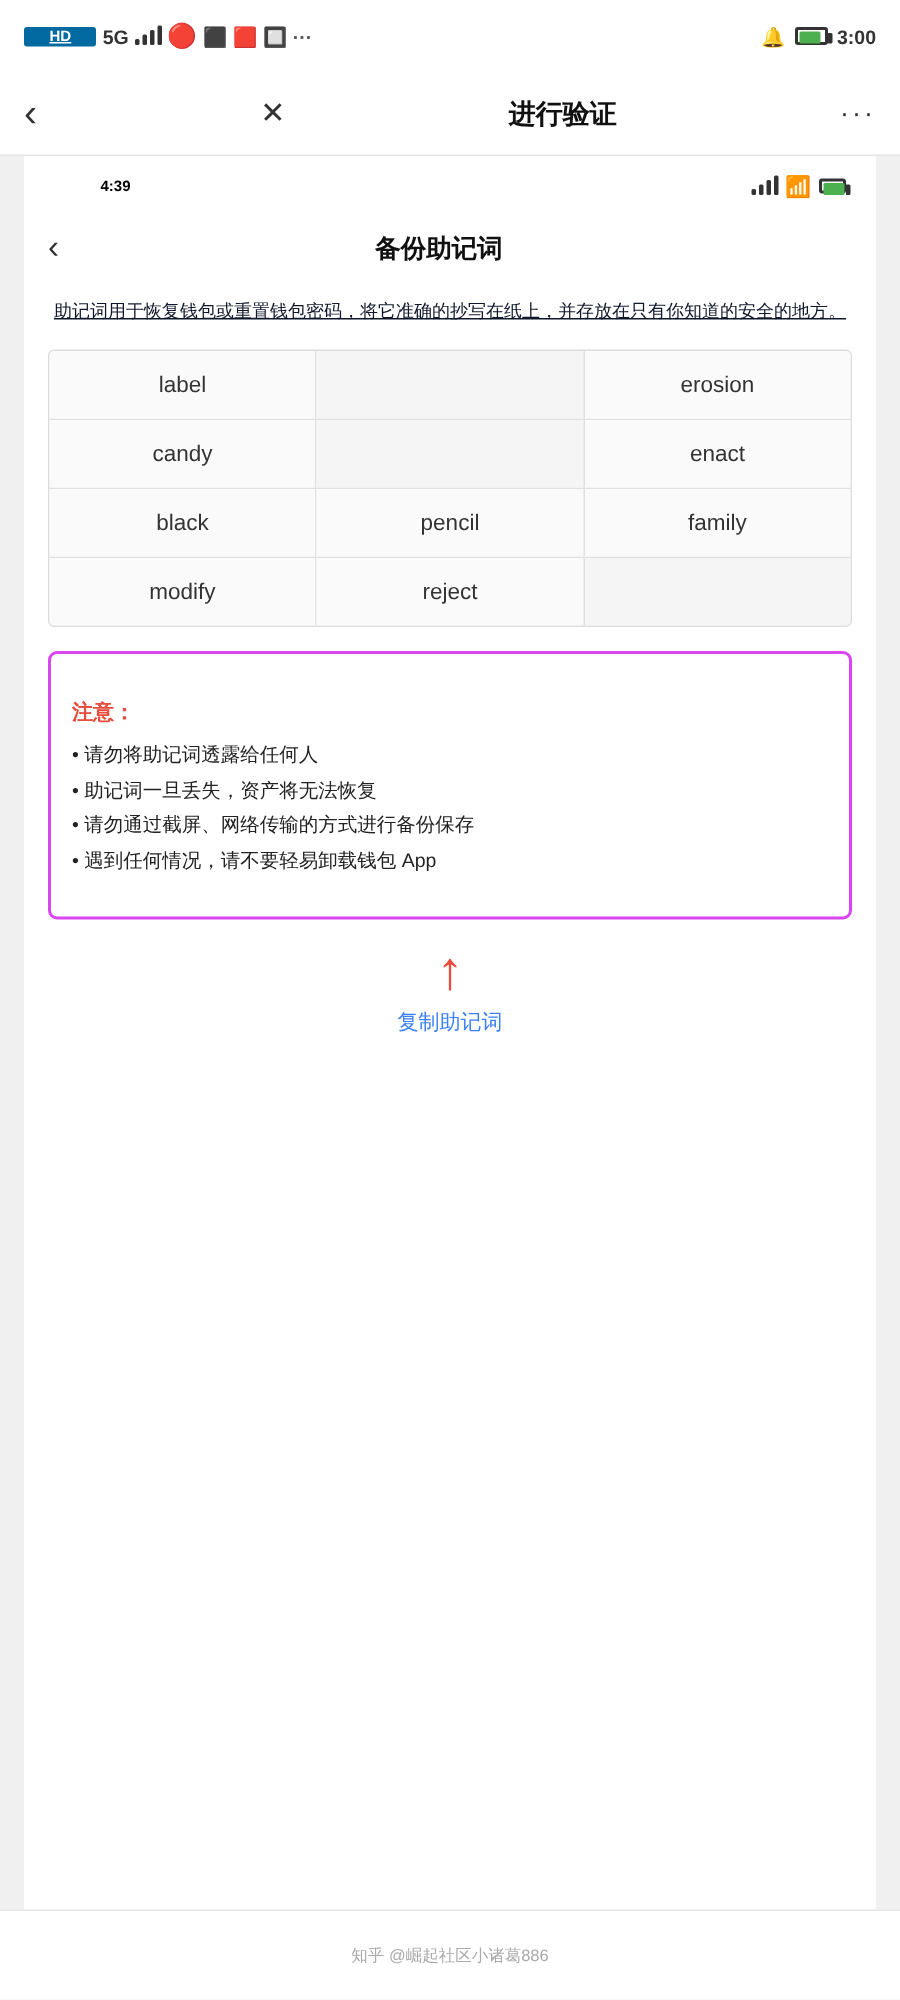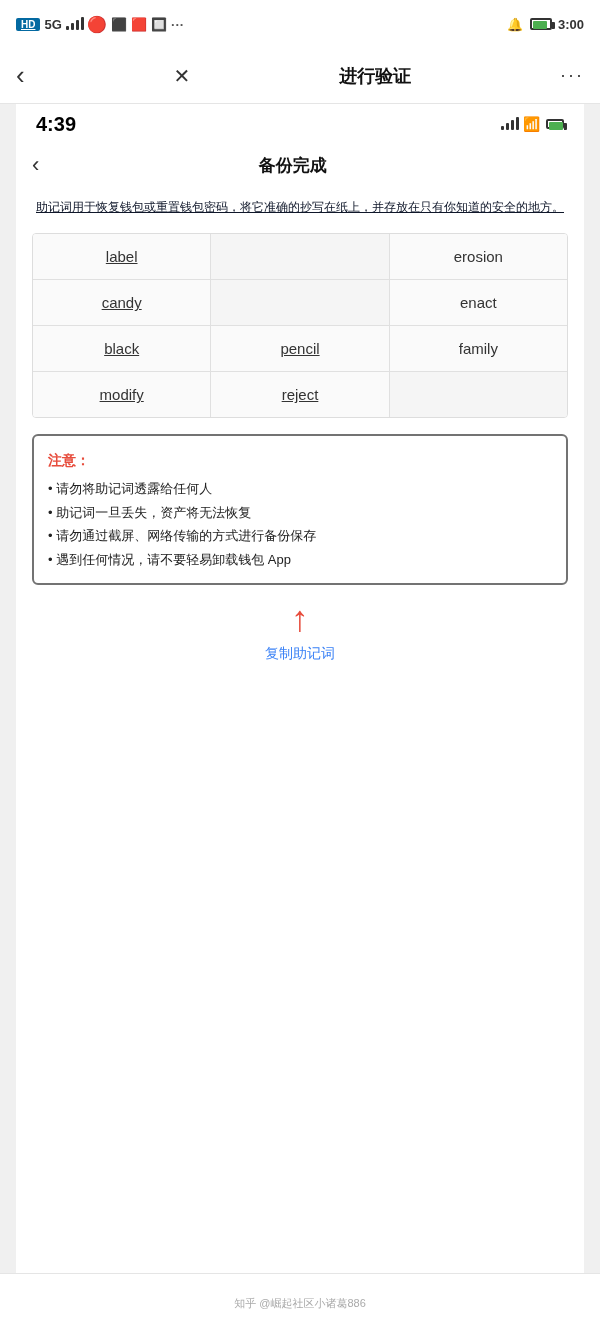--- a/index.html
+++ b/index.html
@@ -52,21 +52,21 @@
     .inner-status-bar {
       background: #fff;
       height: 40px;
       display: flex;
       align-items: center;
       justify-content: space-between;
       padding: 0 20px;
       font-size: 14px;
       font-weight: 600;
     }
-    .inner-status-left { font-size: 20px; font-weight: 700; }
+    .inner-status-left { font-size: 10px; font-weight: 700; margin-left: 31px; }
     .inner-status-right { display: flex; align-items: center; gap: 5px; font-size: 13px; }
 
     
     .inner-nav {
       display: flex;
       align-items: center;
       padding: 8px 16px 12px;
       background: #fff;
     }
     .inner-nav-title {
@@ -103,33 +103,32 @@
     .mnemonic-cell {
       flex: 1;
       padding: 14px 8px;
       text-align: center;
       font-size: 15px;
       color: #333;
       background: #fafafa;
     }
     .mnemonic-cell:not(:last-child) {
       border-right: 1px solid #e0e0e0;
-      text-decoration: underline;
     }
     .mnemonic-cell.empty {
       background: #f5f5f5;
       color: transparent;
     }
 
     
     .warning-box {
       margin: 8px 16px 16px;
-      border: 2px solid #737373;
+      border: 2px solid #d946ef;
       border-radius: 6px;
-      padding: 12px 14px;
+      padding: 26px 14px;
       font-size: 13px;
       color: #222;
       line-height: 1.8;
     }
     .warning-title { font-weight: 700; color: #e74c3c; margin-bottom: 4px; font-size: 14px; }
     .warning-item { display: block; }
 
     
     .backup-btn-wrapper {
       margin: 12px 16px 6px;
@@ -196,21 +195,21 @@
     .signal-bar { width: 3px; background: #333; border-radius: 1px; }
     .battery-green { display: inline-block; width: 22px; height: 12px; border: 2px solid #333; border-radius: 2px; position: relative; }
     .battery-green::after { content: ''; position: absolute; right: -5px; top: 2px; width: 3px; height: 7px; background: #333; border-radius: 0 1px 1px 0; }
     .battery-green::before { content: ''; position: absolute; left: 1px; top: 1px; width: 14px; height: 8px; background: #4caf50; border-radius: 1px; }
   </style>
 </head>
 <body>
 
 <div class="outer-status-bar">
   <div class="outer-status-left">
-    <span style="background:#0369a1;color:#fff;font-size:10px;padding:1px 5px;border-radius:2px;font-weight:700;text-decoration:underline;">HD</span>
+    <span style="background:#0369a1;color:#fff;font-size:10px;padding:1px 17px;border-radius:2px;font-weight:700;text-decoration:underline;">HD</span>
     <span>5G</span>
     <span>
       <span class="signal-bars">
         <span class="signal-bar" style="height:4px;"></span>
         <span class="signal-bar" style="height:7px;"></span>
         <span class="signal-bar" style="height:10px;"></span>
         <span class="signal-bar" style="height:13px;"></span>
       </span>
     </span>
     <span style="font-size:16px;">🔴</span>
@@ -245,21 +244,21 @@
       </span>
       <span style="font-size:14px;">📶</span>
       <span>
         <span class="battery-green" style="width:18px;height:10px;"></span>
       </span>
     </div>
   </div>
 
   <div class="inner-nav">
     <span class="inner-nav-back">‹</span>
-    <span class="inner-nav-title">备份完成</span>
+    <span class="inner-nav-title">备份助记词</span>
     <span style="width:22px;"></span>
   </div>
 
   <div class="description">助记词用于恢复钱包或重置钱包密码，将它准确的抄写在纸上，并存放在只有你知道的安全的地方。</div>
 
   <div class="mnemonic-grid">
 
     <div class="mnemonic-row">
       <div class="mnemonic-cell">
         <span>label</span>

